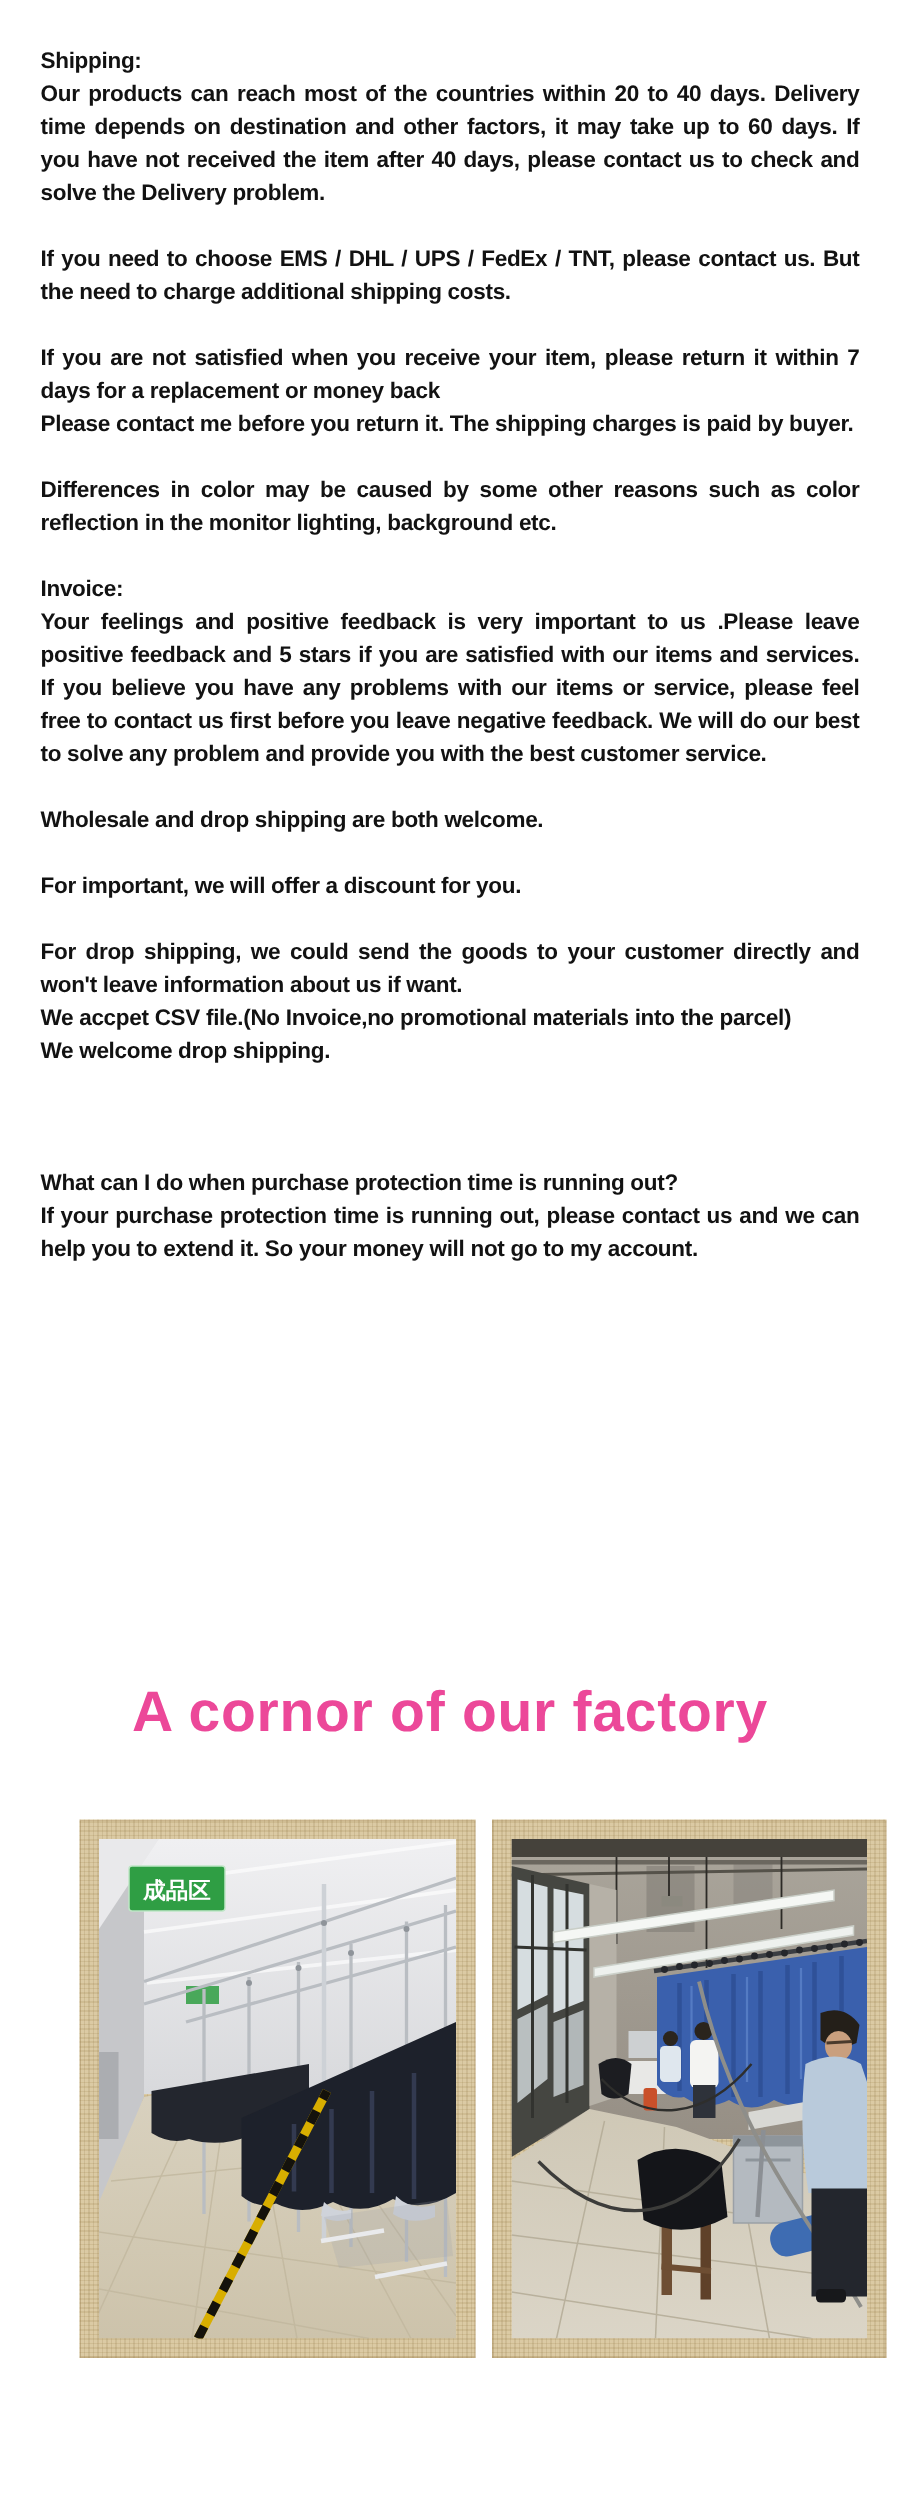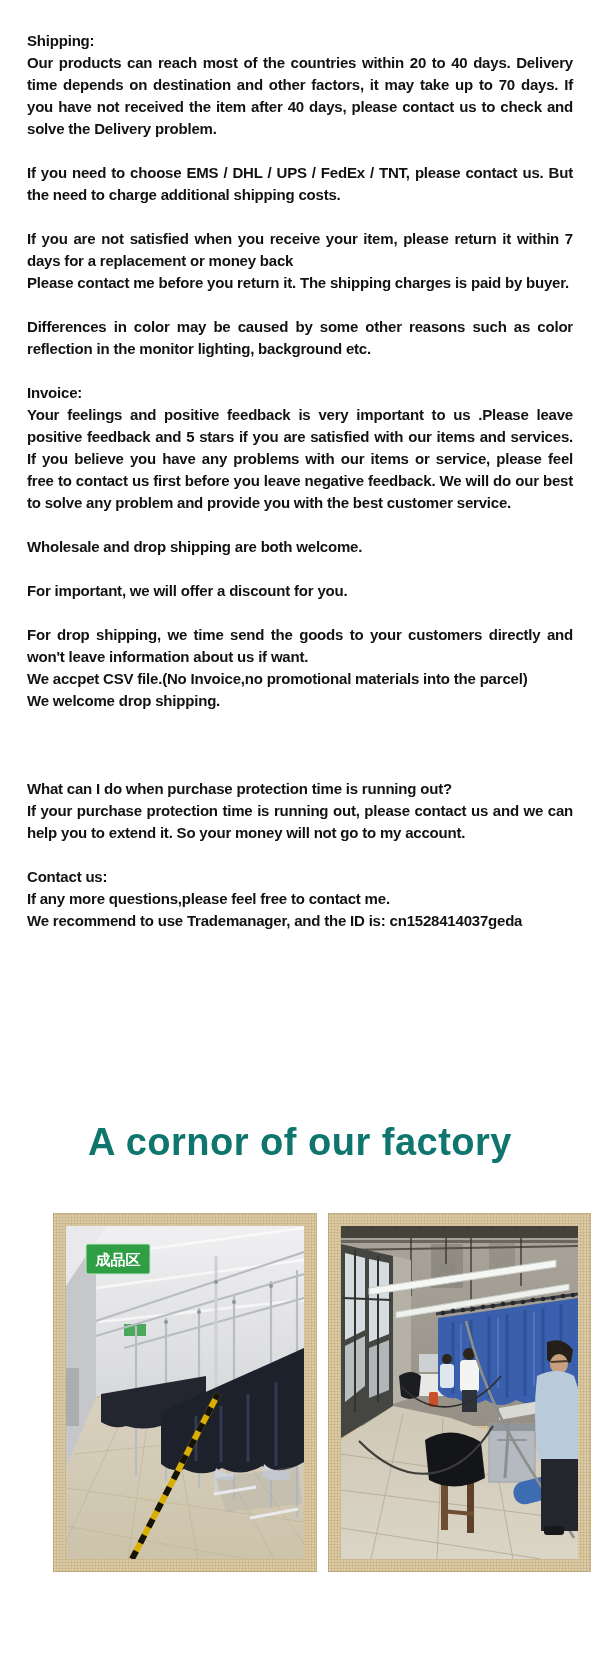--- a/index.html
+++ b/index.html
@@ -54,21 +54,21 @@
   .photo-frame svg{display:block;}
 </style>
 </head>
 <body>
 
 <div class="page">
 
   <div class="text-block">
       <div class="section">
         <div class="line heading">Shipping:</div>
-        <div class="para">Our products can reach most of the countries within 20 to 40 days. Delivery time depends on destination and other factors, it may take up to 70 days. If you have not received the item after 40 days, please contact us to check and solve the Delivery problem.</div>
+        <div class="para">Our products can reach most of the countries within 20 to 40 days. Delivery time depends on destination and other factors, it may take up to 60 days. If you have not received the item after 40 days, please contact us to check and solve the Delivery problem.</div>
       </div>
       <div class="section">
         <div class="para">If you need to choose EMS / DHL / UPS / FedEx / TNT, please contact us. But the need to charge additional shipping costs.</div>
       </div>
       <div class="section">
         <div class="para">If you are not satisfied when you receive your item, please return it within 7 days for a replacement or money back</div>
         <div class="para">Please contact me before you return it. The shipping charges is paid by buyer.</div>
       </div>
       <div class="section">
         <div class="para">Differences in color may be caused by some other reasons such as color reflection in the monitor lighting, background etc.</div>
@@ -77,36 +77,31 @@
         <div class="line heading">Invoice:</div>
         <div class="para">Your feelings and positive feedback is very important to us .Please leave positive feedback and 5 stars if you are satisfied with our items and services. If you believe you have any problems with our items or service, please feel free to contact us first before you leave negative feedback. We will do our best to solve any problem and provide you with the best customer service.</div>
       </div>
       <div class="section">
         <div class="para">Wholesale and drop shipping are both welcome.</div>
       </div>
       <div class="section">
         <div class="para">For important, we will offer a discount for you.</div>
       </div>
       <div class="section gap-large">
-        <div class="para">For drop shipping, we time send the goods to your customers directly and won't leave information about us if want.</div>
+        <div class="para">For drop shipping, we could send the goods to your customer directly and won't leave information about us if want.</div>
         <div class="para">We accpet CSV file.(No Invoice,no promotional materials into the parcel)</div>
         <div class="para">We welcome drop shipping.</div>
       </div>
       <div class="section">
         <div class="line heading">What can I do when purchase protection time is running out?</div>
         <div class="para">If your purchase protection time is running out, please contact us and we can help you to extend it. So your money will not go to my account.</div>
       </div>
-      <div class="section">
-        <div class="line heading">Contact us:</div>
-        <div class="para">If any more questions,please feel free to contact me.</div>
-        <div class="para">We recommend to use Trademanager, and the ID is: cn1528414037geda</div>
-      </div>
     </div>
 
-  <div class="factory-heading" style="color: #0f766e;">A cornor of our factory</div>
+  <div class="factory-heading" style="color: #ec4899;">A cornor of our factory</div>
 
   <div class="photo-row">
 
     <div class="photo-frame left">
       <svg width="238" height="333" viewBox="0 0 238 333">
         <defs>
           <linearGradient id="lceil" x1="0" y1="0" x2="0" y2="1">
             <stop offset="0" stop-color="#f0f0f2"></stop>
               <stop offset="1" stop-color="#d8d9dc"></stop>
           </linearGradient>

